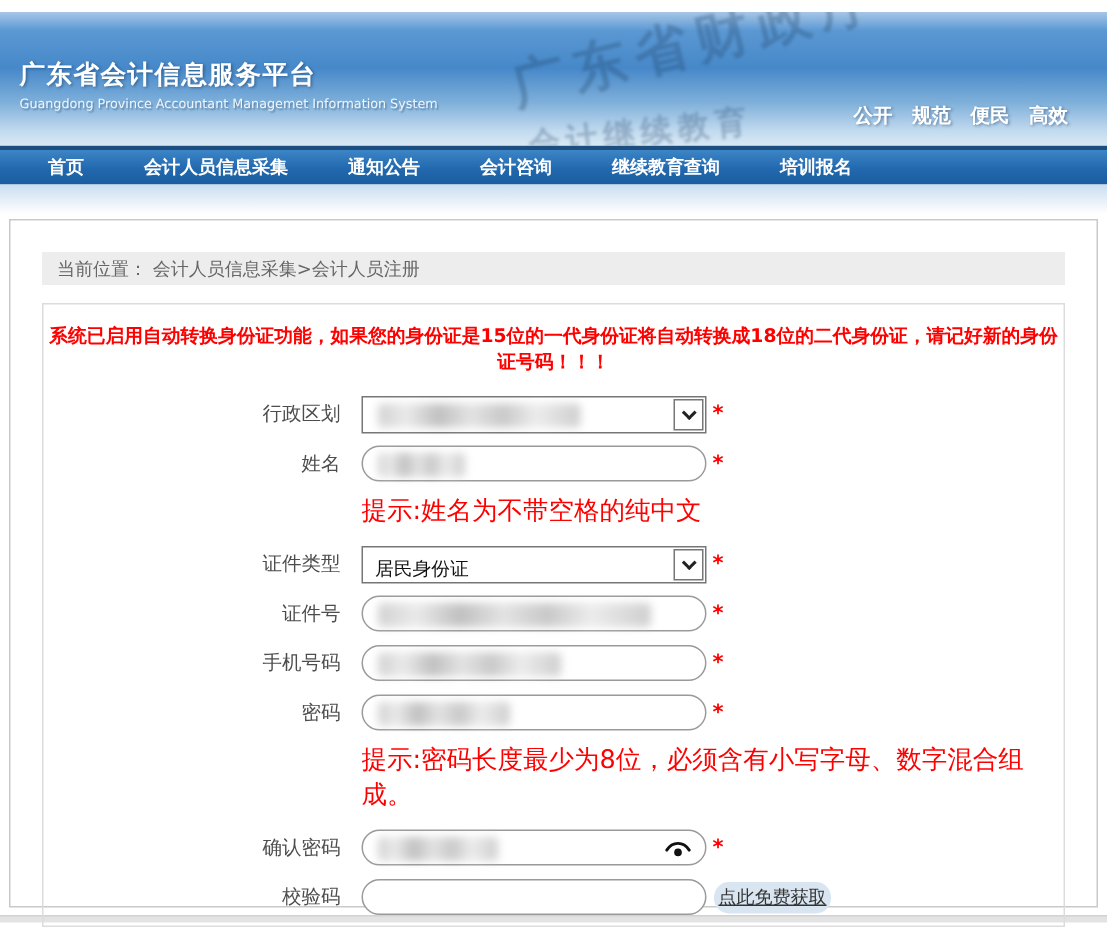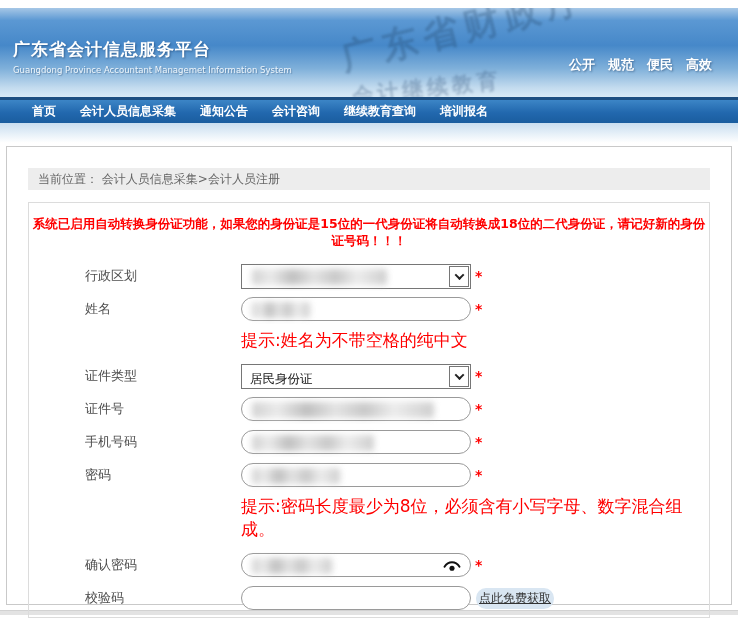--- a/index.html
+++ b/index.html
@@ -8,46 +8,46 @@
 
   
   .topgap { height:8px; background:#fff; }
   .banner { position:relative; height:89px; overflow:hidden;
     background:linear-gradient(180deg,#a6c7e6 0%,#5b98d3 14%,#4688c9 42%,#7fb0da 68%,#c4dcef 90%,#d9e9f5 100%); }
   .banner-title { position:absolute; left:13px; top:30px; color:#fff; }
   .banner-title h1 { font-size:17px; letter-spacing:1px; font-weight:bold;
     text-shadow:1px 1px 2px rgba(10,40,80,.45); }
   .banner-title p { font-size:8.5px; margin-top:4px; color:#eef5fb;
     text-shadow:1px 1px 1px rgba(10,40,80,.35); }
-  .slogans { position:absolute; right:26px; top:48px; display:flex; gap:13px;
+  .slogans { position:absolute; right:26px; top:60px; display:flex; gap:13px;
     color:#fff; font-size:13px; font-weight:bold; text-shadow:1px 1px 2px rgba(10,40,80,.45);align-items:center; }
   .wm1 { position:absolute; left:338px; top:-4px; font-size:36px; font-weight:bold;
     color:rgba(35,70,110,.32); transform:rotate(-14deg); filter:blur(1px);
     letter-spacing:6px; white-space:nowrap; }
   .wm2 { position:absolute; left:352px; top:66px; font-size:21px; font-weight:bold;
     color:rgba(35,70,110,.30); transform:rotate(-6deg); filter:blur(1px);
     letter-spacing:4px; white-space:nowrap; }
 
   
   .nav { height:26px; border-top:3px solid #1d4e80;
     background:linear-gradient(180deg,#3c85c6 0%,#2268ae 55%,#1a5d9f 100%);
-    display:flex; align-items:center; gap:24px; padding-left:32px; }
+    display:flex; align-items:center; gap:40px; padding-left:32px; }
   .nav-item { color:#fff; font-size:12px; font-weight:bold; cursor:pointer; white-space:nowrap; }
   .nav-fade { height:22px; background:linear-gradient(180deg,#c9def0 0%,#ffffff 90%); }
 
   
   .outer { margin:1px 6px 0 6px; border:1px solid #c9c9c9; height:459px; padding:21px; background:#fff; }
   .crumb { height:22px; background:#ededed; line-height:22px; padding-left:10px;
     font-size:12px; color:#666; }
   .panel { margin-top:12px; border:1px solid #dcdcdc; height:416px; padding-top:13px; position:relative; }
   .warning { text-align:center; color:#f00; font-weight:bold; font-size:12.5px; margin-bottom:13px; }
 
   
   .row { display:flex; align-items:center; padding-left:56px; margin-bottom:7px; height:26px; }
-  .row-label { width:142px; text-align:left; font-size:13px; color:#4d4d4d; }
+  .row-label { width:142px; text-align:right; font-size:13px; color:#4d4d4d; }
   .fwrap { margin-left:14px; display:flex; align-items:center; position:relative; }
   .tinput { width:230px; height:24px; border:1px solid #9a9a9a; border-radius:12px;
     background:#fff; position:relative; }
   .sel { width:230px; height:25px; border:1px solid #767676; background:#fff;
     position:relative; display:flex; align-items:flex-end; padding-left:8px; font-size:12.5px; color:#111; }
   .sel-btn { position:absolute; right:1px; top:1px; bottom:1px; width:20px;
     border:1px solid #767676; background:#fff; display:flex; align-items:center;
     justify-content:center; cursor:pointer; }
   .chev { width:7px; height:7px; border-right:2px solid #222; border-bottom:2px solid #222;
     transform:rotate(45deg) translate(-1px,-1px); }

